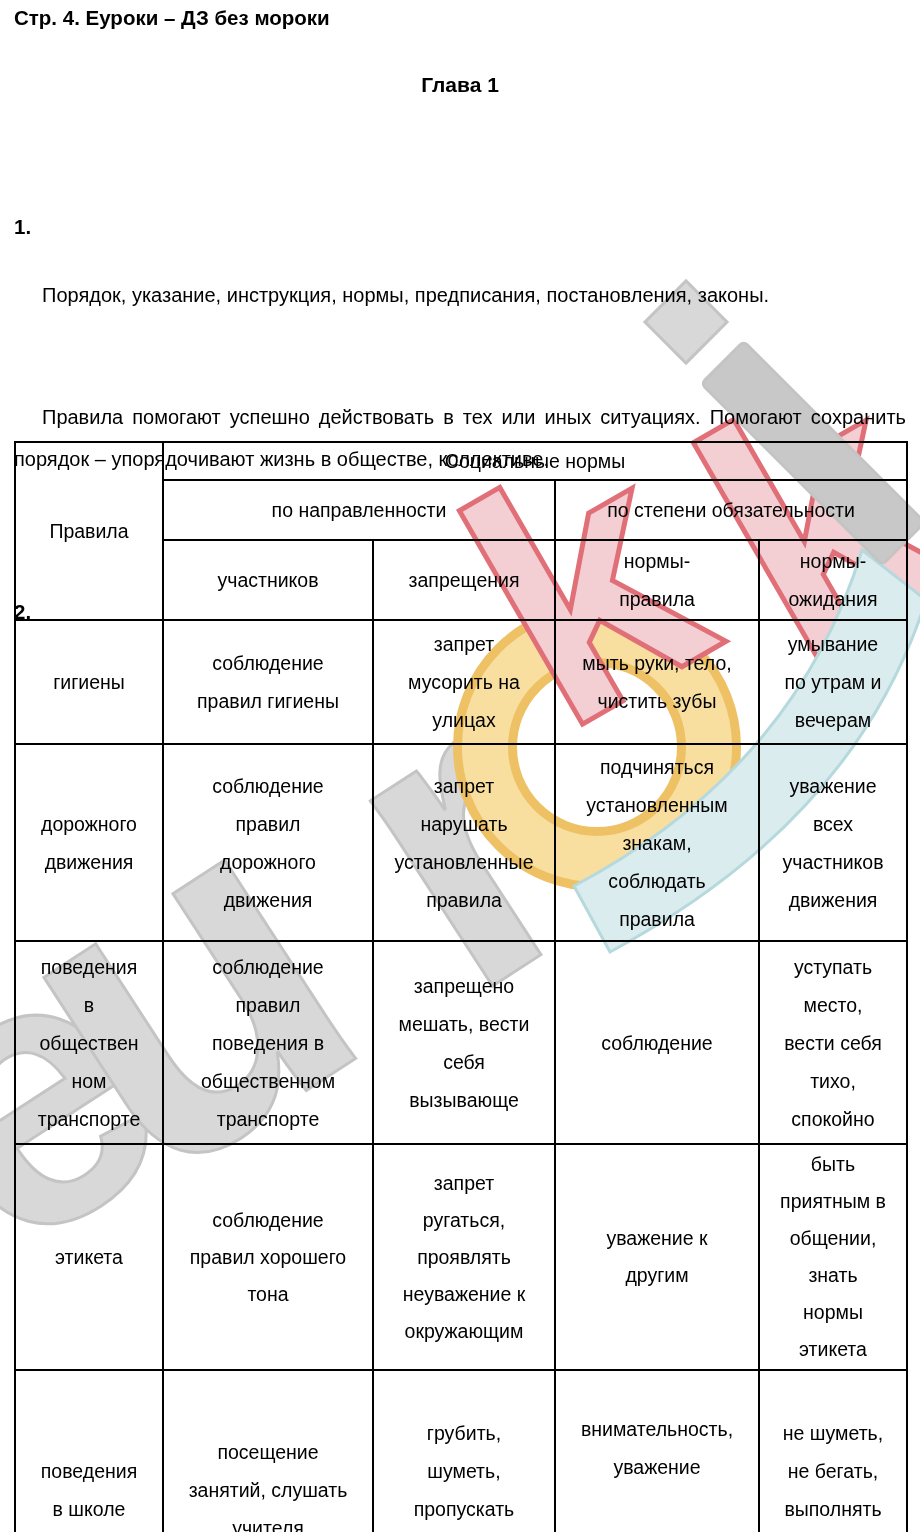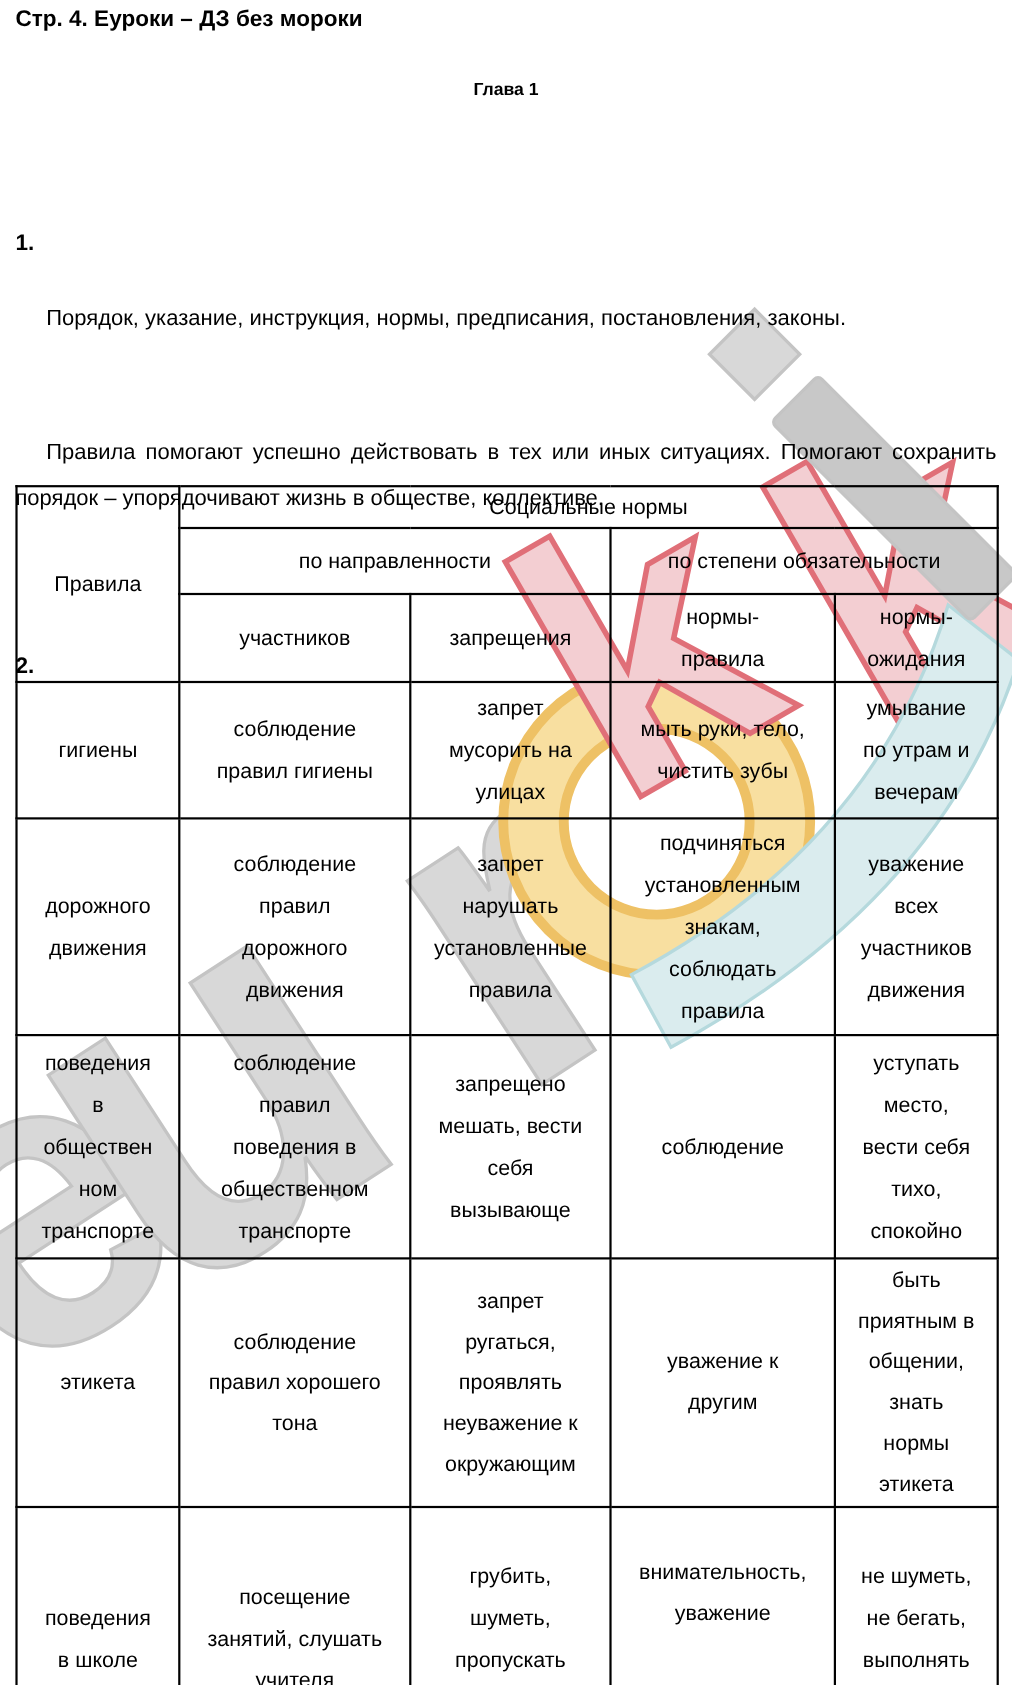--- a/index.html
+++ b/index.html
@@ -2,21 +2,21 @@
 <html><head>
 <meta charset="utf-8">
 <style>
   html,body{margin:0;padding:0;}
   .page{
     position:relative;width:920px;height:1532px;background:#ffffff;overflow:hidden;
     font-family:"Liberation Sans",sans-serif;color:#000;
   }
   .abs{position:absolute;}
   .hdr{left:14px;top:6px;font-size:20.5px;font-weight:bold;white-space:nowrap;}
-  .center-line{left:0;right:0;text-align:center;font-size:16px;font-weight:bold;}
+  .center-line{left:0;right:0;text-align:center;font-size:21px;font-weight:bold;}
   .chapter{top:49px;}
   .title{top:86px;}
   .tasknum{left:14px;font-size:20.5px;font-weight:bold;}
   .n1{top:167px;}
   .n2{top:402px;}
   .para{left:14px;width:892px;font-size:20px;line-height:42px;text-align:justify;text-indent:28px;}
   .p1{top:202px;}
   .p2{top:282px;}
   
   .wm{position:absolute;left:0;top:0;z-index:0;pointer-events:none;}

